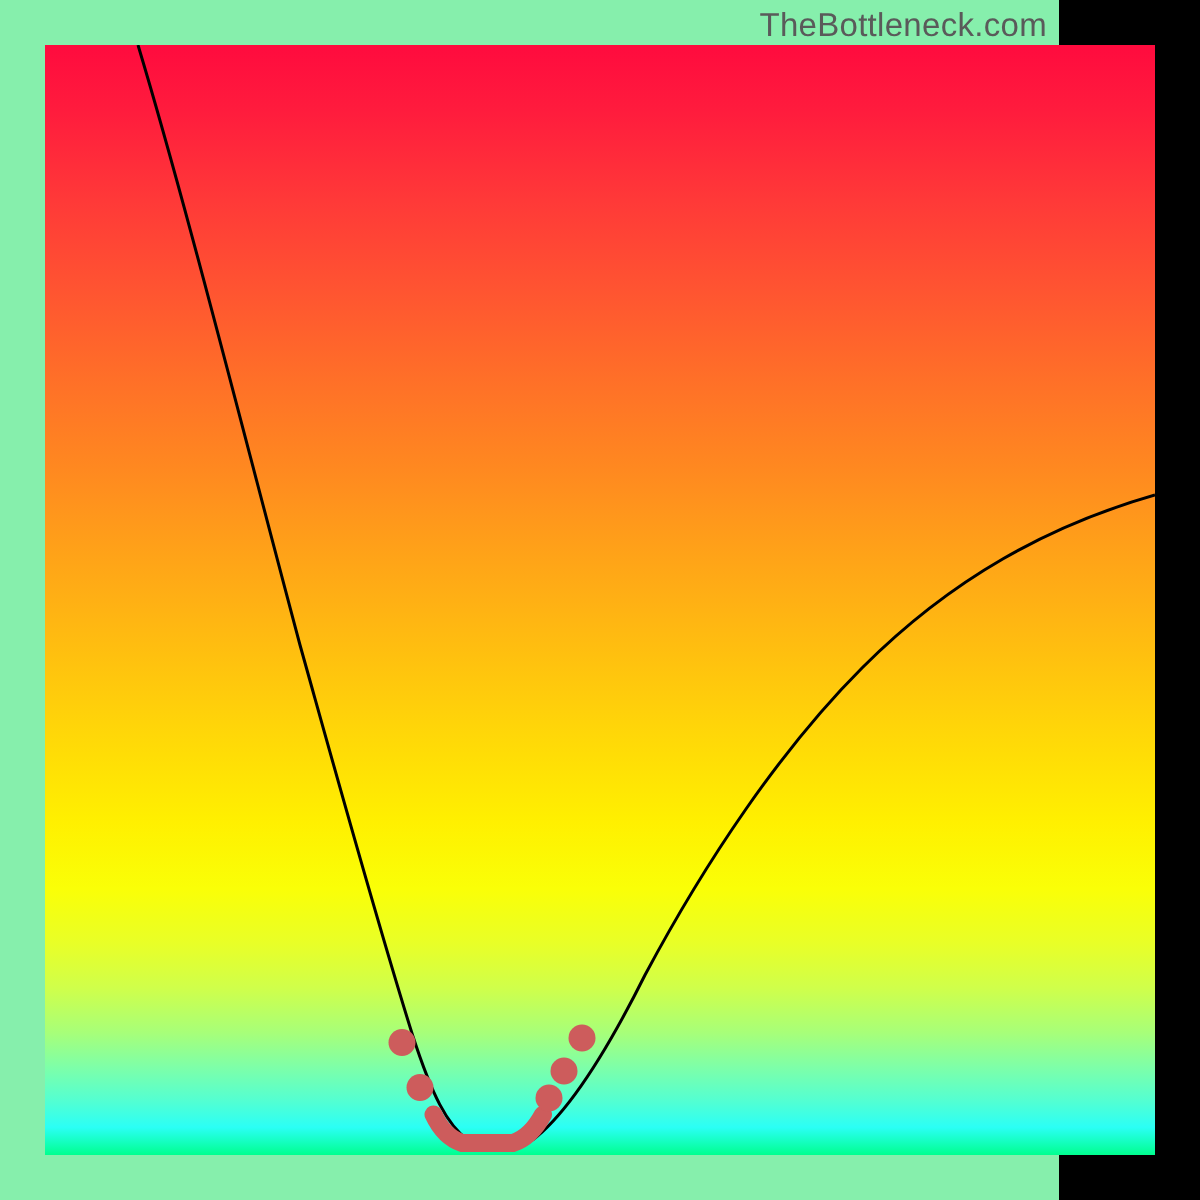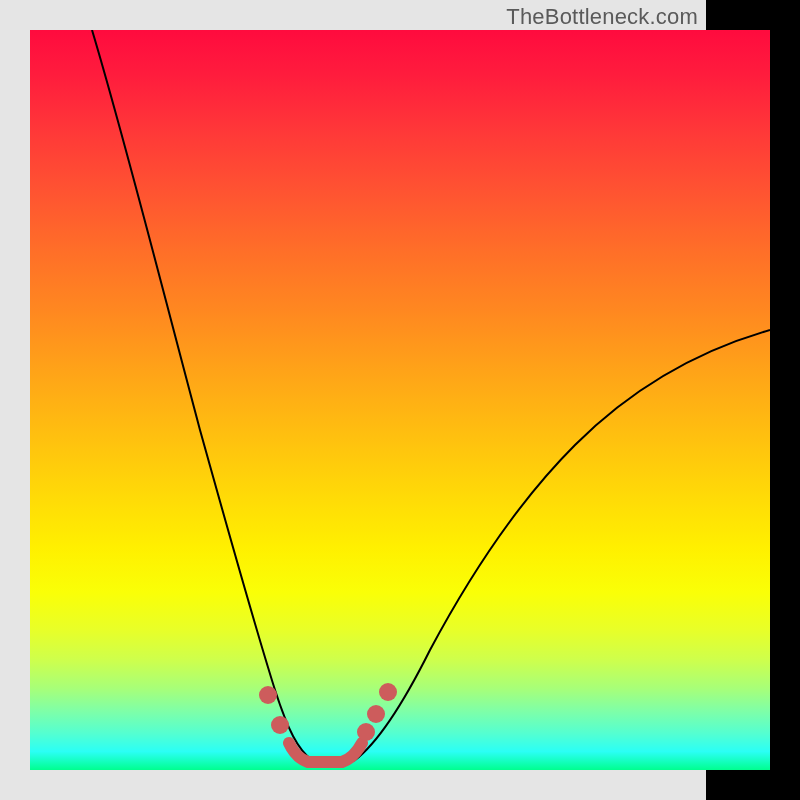--- a/index.html
+++ b/index.html
@@ -10,21 +10,21 @@
     overflow: hidden;
     background: #000;
     font-family: Arial, Helvetica, sans-serif;
   }
   .frame {
     position: absolute;
     top: 0;
     left: 0;
     width: 706px;
     height: 800px;
-    background: #e5e5e5;
+    background: #86efac;
   }
   .plot-area {
     position: absolute;
     top: 30px;
     left: 30px;
     width: 740px;
     height: 740px;
     overflow: hidden;
   }
   .gradient {

